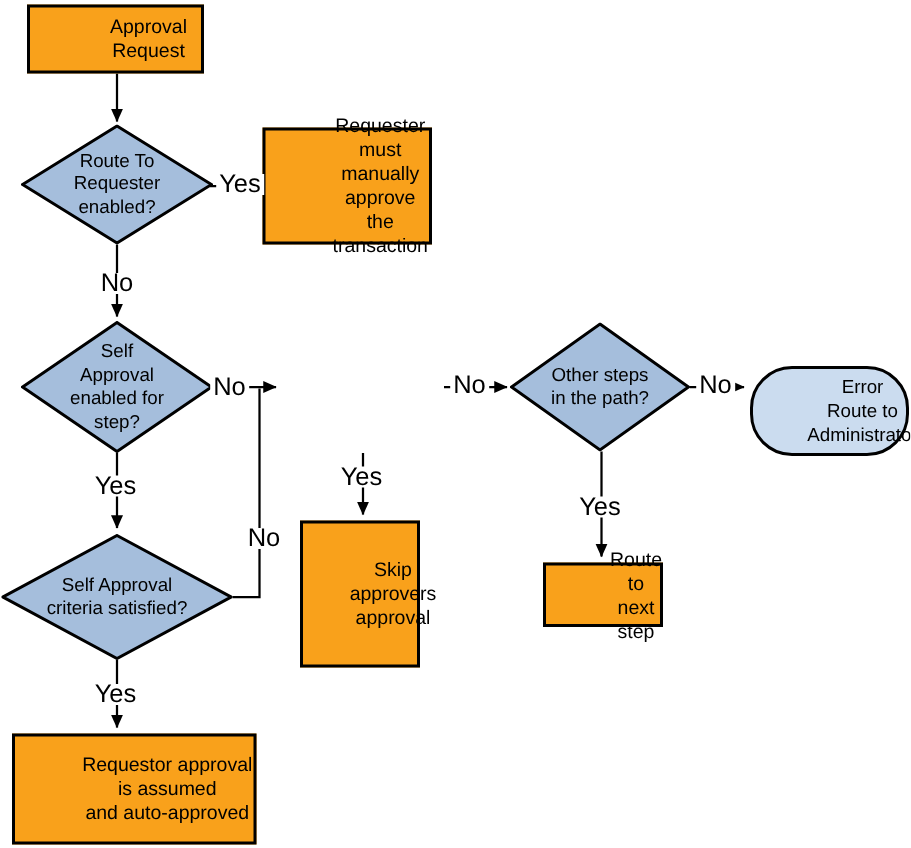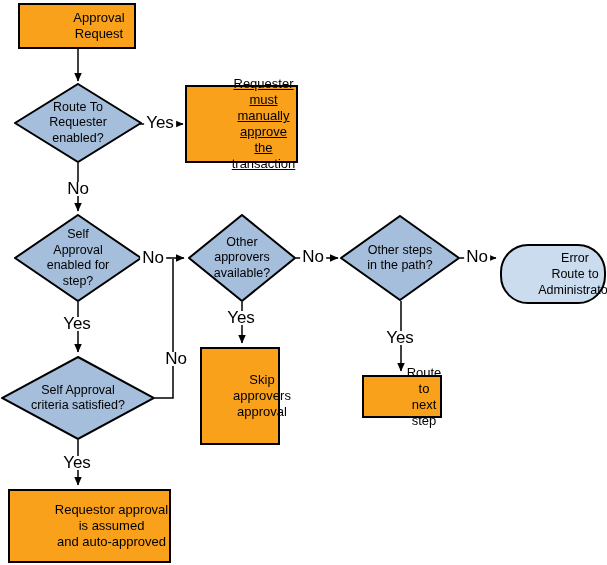--- a/index.html
+++ b/index.html
@@ -89,21 +89,21 @@
     <path d="M460 258 H496" marker-end="url(#arrow)"></path>
     <path d="M401 301 V371" marker-end="url(#arrow)"></path>
     <path d="M155 398 H173 V259"></path>
     <path d="M78 440 V485" marker-end="url(#arrow)"></path>
   </svg>
 
   <div class="node process" style="left:18px; top:3px; width:118px; height:46px;">
     <span class="node-label">Approval Request</span>
   </div>
 
-  <div class="node process" style="left:185px; top:85px; width:113px; height:78px;text-decoration:underline;">
+  <div class="node process" style="left:175px; top:85px; width:113px; height:78px;">
     <span class="node-label">Requester must
 manually
 approve
 the transaction</span>
   </div>
 
   <div class="node process" style="left:200px; top:347px; width:80px; height:98px;">
     <span class="node-label">Skip
 approvers
 approval</span>
@@ -138,28 +138,20 @@
   <div class="node decision" style="left:14px; top:214px; width:128px; height:88px;">
     <svg width="128" height="88">
       <polygon points="64,1 127,44 64,87 1,44" fill="var(--decision-fill)" stroke="var(--border)" stroke-width="2"></polygon>
     </svg>
     <span class="node-label">Self
 Approval
 enabled for
 step?</span>
   </div>
 
-  <div class="node decision" style="left:188px; top:214px; width:108px; height:88px;">
-    <svg width="108" height="88">
-      <polygon points="54,1 107,44 54,87 1,44" fill="var(--decision-fill)" stroke="var(--border)" stroke-width="2"></polygon>
-    </svg>
-    <span class="node-label">Other
-approvers
-available?</span>
-  </div>
 
   <div class="node decision" style="left:340px; top:215px; width:120px; height:86px;">
     <svg width="120" height="86">
       <polygon points="60,1 119,43 60,85 1,43" fill="var(--decision-fill)" stroke="var(--border)" stroke-width="2"></polygon>
     </svg>
     <span class="node-label">Other steps
 in the path?</span>
   </div>
 
   <div class="node decision" style="left:1px; top:356px; width:154px; height:84px;">

